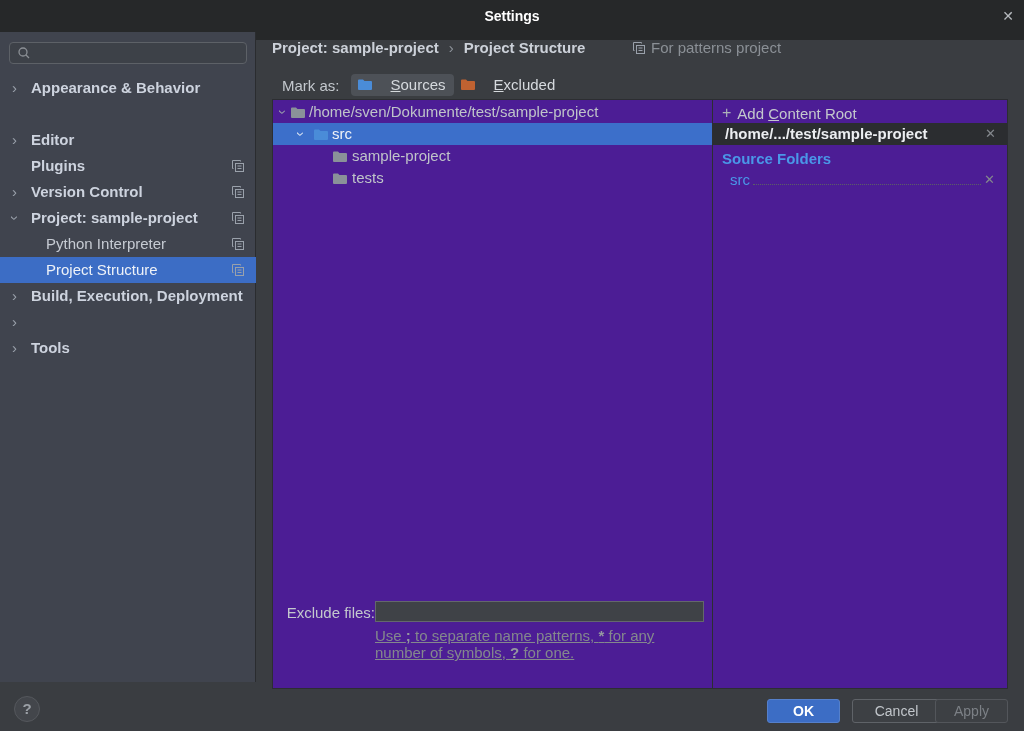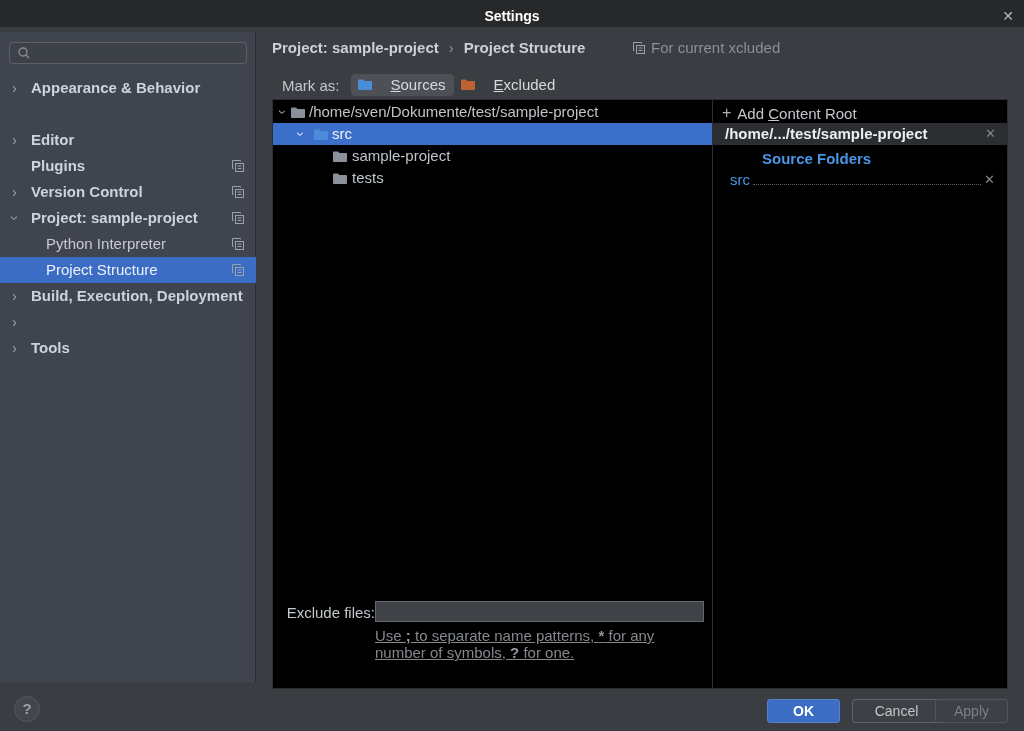--- a/index.html
+++ b/index.html
@@ -1,21 +1,21 @@
 <!DOCTYPE html>
 <html><head>
 <meta charset="utf-8">
 <style>
   * { margin:0; padding:0; box-sizing:border-box; }
   body { background:#1e1f22; font-family:"Liberation Sans", sans-serif; }
   .window { position:relative; width:1024px; height:731px; background:#3a3d41; overflow:hidden;
             font-family:"Liberation Sans", sans-serif; }
 
   
-  .titlebar { position:absolute; top:0; left:0; right:0; height:27px; background:#262829; }
+  .titlebar { position:absolute; top:0; left:0; right:0; height:40px; background:#262829; }
   .titlebar .title { position:absolute; left:0; right:0; top:0; text-align:center; line-height:32px;
                      color:#ffffff; font-weight:bold; font-size:14px; }
   .titlebar .close { position:absolute; right:10px; top:0; line-height:32px; color:#b6babe;
                      font-size:14px; cursor:default; }
 
   
   .sidebar { position:absolute; top:32px; left:0; width:256px; height:650px; background:#40444e;
              border-right:1px solid #2a2c2f; }
   .searchbox { position:absolute; left:9px; top:10px; width:238px; height:22px; background:#3d4148;
                border:1px solid #5d6167; border-radius:4px; }
@@ -41,21 +41,21 @@
   
   .markas { position:absolute; left:282px; top:73px; height:24px; display:flex; align-items:center;
             font-size:15px; color:#c3c8cd; }
   .pill { display:flex; align-items:center; gap:18px; padding:2px 8px 3px 6px; border-radius:4px;
           margin-left:11px; color:#d6dade; }
   .pill.sel { background:#4d5157; }
   .pill.plain { margin-left:2px; padding-left:4px; }
   .u { text-decoration:underline; }
 
   
-  .panel { position:absolute; left:272px; top:99px; width:736px; height:590px; background:#000000;
+  .panel { position:absolute; left:272px; top:99px; width:736px; height:590px; background:#4c1d95;
            border:1px solid #2c2e31; }
   .tree-pane { position:absolute; left:0; top:0; width:439px; height:100%; }
   .options-pane { position:absolute; left:439px; top:0; right:0; height:100%;
                   border-left:1px solid #2c2e31; }
 
   .tree-row { position:absolute; left:0; width:439px; height:22px; color:#bfc4c9; font-size:15px; }
   .tree-row .chev { position:absolute; top:0; line-height:22px; color:#9aa1ab; font-size:14px;
                     transform:rotate(90deg); }
   .tree-row .folder { position:absolute; top:4px; }
   .tree-row .lbl { position:absolute; top:0; line-height:22px; white-space:nowrap; }
@@ -74,21 +74,21 @@
 
   
   .add-root { position:absolute; left:9px; top:4px; display:flex; align-items:center; gap:6px;
               color:#c3c8cd; font-size:15px; }
   .add-root .plus { color:#aeb3b9; font-size:16px; }
   .root-header { position:absolute; left:0; right:0; top:23px; height:22px; background:#2b2d30; }
   .root-header .path { position:absolute; left:12px; top:0; line-height:22px; color:#eceef1;
                        font-weight:bold; font-size:15px; }
   .root-header .x { position:absolute; right:11px; top:0; line-height:22px; color:#84888d;
                     font-size:13px; }
-  .sf-title { position:absolute; left:9px; top:50px; color:#4a97e8; font-weight:bold; font-size:15px;margin-left:40px; }
+  .sf-title { position:absolute; left:9px; top:50px; color:#4a97e8; font-weight:bold; font-size:15px; }
   .sf-row { position:absolute; left:17px; right:12px; top:70px; height:19px; display:flex;
             align-items:flex-end; }
   .sf-row .lbl { color:#4a97e8; font-size:15px; line-height:18px; }
   .sf-row .leader { flex:1; border-bottom:1px dotted #5b5f64; margin:0 3px 4px 3px; }
   .sf-row .x { color:#84888d; font-size:13px; line-height:18px; }
 
   
   .help { position:absolute; left:14px; top:696px; width:26px; height:26px; border-radius:50%;
           background:#43464b; border:1px solid #55585d; color:#9ba0a6; text-align:center;
           line-height:24px; font-size:15px; font-weight:bold; }
@@ -186,21 +186,21 @@
 
   <div class="crumbs">
     <span>Project: sample-project</span>
     <span class="sep">›</span>
     <span>Project Structure</span>
   </div>
   <div class="context">
     <svg width="14" height="14" viewBox="0 0 14 14">
         <use href="#badge-shape"></use>
       </svg>
-    <span>For current xcluded</span>
+    <span>For patterns project</span>
   </div>
 
   <div class="markas">
     <span>Mark as:</span>
     <span class="pill sel">
       <svg width="16" height="15" viewBox="0 0 16 15">
         <use href="#folder-shape" fill="#4a8cd8"></use>
       </svg>
       <span><span class="u">S</span><span>ources</span></span>
     </span>

